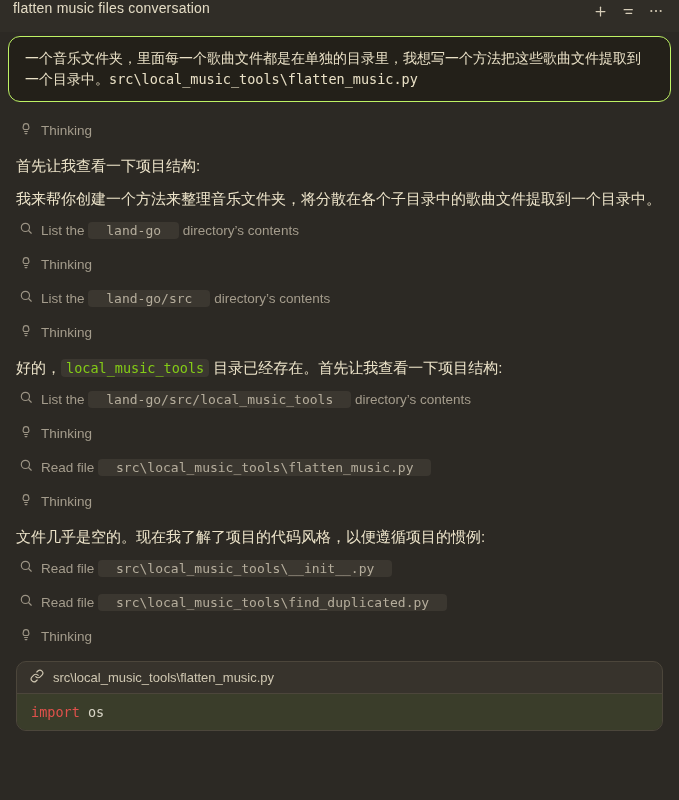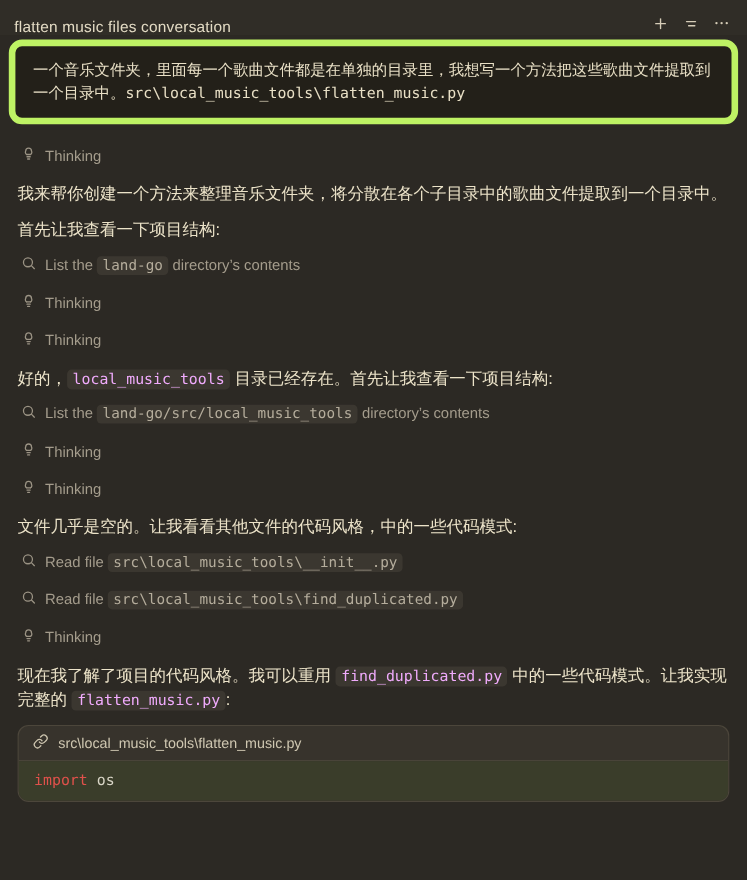--- a/index.html
+++ b/index.html
@@ -7,21 +7,21 @@
   body {
     background: #2c2924;
     font-family: "Liberation Sans", sans-serif;
     color: #e9e0c6;
   }
 
   
   .titlebar {
     height: 32px;
     display: flex;
-    align-items: flex-end;
+    align-items: flex-start;
     justify-content: space-between;
     padding: 0 12px 0 13px;
     background: #302d27;
   }
   .titlebar .title {
     font-size: 14px;
     color: #e3dbc4;
     letter-spacing: 0.2px;
   }
   .tb-icons { display: flex; align-items: center; gap: 6px; }
@@ -32,21 +32,21 @@
     width: 22px; height: 22px;
     display: flex; align-items: center; justify-content: center;
     cursor: pointer;
   }
   .tb-btn svg { display: block; }
 
   
   .user-bubble {
     margin: 4px 8px 0 8px;
     background: #232019;
-    border: 6px solid #bef264;
+    border: 1px solid #bef264;
     border-radius: 12px;
     padding: 11px 16px;
     font-size: 14px;
     line-height: 21px;
     color: #e9e0c6;
   }
   .user-bubble .seg-code {
     font-family: "DejaVu Sans Mono", monospace;
     font-size: 13.5px;
     word-break: break-all;
@@ -63,40 +63,40 @@
     padding-left: 3px;
     font-size: 13.5px;
     color: #a49c8c;
     line-height: 18px;
     cursor: pointer;
   }
   .row svg { flex: 0 0 auto; color: #9b9384; }
   .row .chip {
     background: #3b3730;
     border-radius: 4px;
-    padding: 1px 5px;
+    padding: 1px 18px;
     font-family: "DejaVu Sans Mono", monospace;
     font-size: 13px;
     color: #b5ad9c;
     white-space: nowrap;
   }
 
   .para {
     font-size: 15px;
     line-height: 22px;
     margin-bottom: 11px;
     color: #ece3c9;
   }
   .para .chip {
     background: #3b3730;
     border-radius: 4px;
     padding: 1px 5px;
     font-family: "DejaVu Sans Mono", monospace;
     font-size: 13.5px;
-    color: #f0abfc;
+    color: #84cc16;
   }
 
   
   .code-block {
     margin: 7px 0 0 0;
     border: 1px solid #4c463b;
     border-radius: 10px;
     overflow: hidden;
     background: #37332c;
   }
@@ -161,40 +161,47 @@
   <div id="blocks">
       <div class="row">
         <span><svg width="14" height="14" viewBox="0 0 24 24" fill="none" stroke="currentColor" stroke-width="2" stroke-linecap="round" stroke-linejoin="round">
     <path d="M15 14.5a4 4 0 0 0 1.5-5.5 4.5 4.5 0 0 0-9 0A4 4 0 0 0 9 14.5"></path>
     <path d="M9 14.5h6"></path>
             <path d="M9.5 18h5"></path>
             <path d="M10.5 21.5h3"></path>
   </svg></span>
         <span>Thinking</span>
       </div>
+      <div class="para"><span>首先让我查看一下项目结构:</span></div>
       <div class="para"><span>我来帮你创建一个方法来整理音乐文件夹，将分散在各个子目录中的歌曲文件提取到一个目录中。</span></div>
-      <div class="para"><span>首先让我查看一下项目结构:</span></div>
       <div class="row">
         <span><svg width="14" height="14" viewBox="0 0 24 24" fill="none" stroke="currentColor" stroke-width="2" stroke-linecap="round" stroke-linejoin="round">
     <circle cx="11" cy="11" r="7"></circle>
             <path d="m21 21-4.3-4.3"></path>
   </svg></span>
         <span><span>List the </span><span class="chip">land-go</span><span> directory’s contents</span></span>
       </div>
       <div class="row">
         <span><svg width="14" height="14" viewBox="0 0 24 24" fill="none" stroke="currentColor" stroke-width="2" stroke-linecap="round" stroke-linejoin="round">
     <path d="M15 14.5a4 4 0 0 0 1.5-5.5 4.5 4.5 0 0 0-9 0A4 4 0 0 0 9 14.5"></path>
     <path d="M9 14.5h6"></path>
             <path d="M9.5 18h5"></path>
             <path d="M10.5 21.5h3"></path>
   </svg></span>
         <span>Thinking</span>
       </div>
       <div class="row">
         <span><svg width="14" height="14" viewBox="0 0 24 24" fill="none" stroke="currentColor" stroke-width="2" stroke-linecap="round" stroke-linejoin="round">
+    <circle cx="11" cy="11" r="7"></circle>
+            <path d="m21 21-4.3-4.3"></path>
+  </svg></span>
+        <span><span>List the </span><span class="chip">land-go/src</span><span> directory’s contents</span></span>
+      </div>
+      <div class="row">
+        <span><svg width="14" height="14" viewBox="0 0 24 24" fill="none" stroke="currentColor" stroke-width="2" stroke-linecap="round" stroke-linejoin="round">
     <path d="M15 14.5a4 4 0 0 0 1.5-5.5 4.5 4.5 0 0 0-9 0A4 4 0 0 0 9 14.5"></path>
     <path d="M9 14.5h6"></path>
             <path d="M9.5 18h5"></path>
             <path d="M10.5 21.5h3"></path>
   </svg></span>
         <span>Thinking</span>
       </div>
       <div class="para"><span>好的，</span><span class="chip">local_music_tools</span><span> 目录已经存在。首先让我查看一下项目结构:</span></div>
       <div class="row">
         <span><svg width="14" height="14" viewBox="0 0 24 24" fill="none" stroke="currentColor" stroke-width="2" stroke-linecap="round" stroke-linejoin="round">
@@ -207,28 +214,35 @@
         <span><svg width="14" height="14" viewBox="0 0 24 24" fill="none" stroke="currentColor" stroke-width="2" stroke-linecap="round" stroke-linejoin="round">
     <path d="M15 14.5a4 4 0 0 0 1.5-5.5 4.5 4.5 0 0 0-9 0A4 4 0 0 0 9 14.5"></path>
     <path d="M9 14.5h6"></path>
             <path d="M9.5 18h5"></path>
             <path d="M10.5 21.5h3"></path>
   </svg></span>
         <span>Thinking</span>
       </div>
       <div class="row">
         <span><svg width="14" height="14" viewBox="0 0 24 24" fill="none" stroke="currentColor" stroke-width="2" stroke-linecap="round" stroke-linejoin="round">
-    <path d="M15 14.5a4 4 0 0 0 1.5-5.5 4.5 4.5 0 0 0-9 0A4 4 0 0 0 9 14.5"></path>
-    <path d="M9 14.5h6"></path>
-            <path d="M9.5 18h5"></path>
-            <path d="M10.5 21.5h3"></path>
-  </svg></span>
-        <span>Thinking</span>
-      </div>
-      <div class="para"><span>文件几乎是空的。让我看看其他文件的代码风格，中的一些代码模式:</span></div>
+    <circle cx="11" cy="11" r="7"></circle>
+            <path d="m21 21-4.3-4.3"></path>
+  </svg></span>
+        <span><span>Read file </span><span class="chip">src\local_music_tools\flatten_music.py</span></span>
+      </div>
+      <div class="row">
+        <span><svg width="14" height="14" viewBox="0 0 24 24" fill="none" stroke="currentColor" stroke-width="2" stroke-linecap="round" stroke-linejoin="round">
+    <path d="M15 14.5a4 4 0 0 0 1.5-5.5 4.5 4.5 0 0 0-9 0A4 4 0 0 0 9 14.5"></path>
+    <path d="M9 14.5h6"></path>
+            <path d="M9.5 18h5"></path>
+            <path d="M10.5 21.5h3"></path>
+  </svg></span>
+        <span>Thinking</span>
+      </div>
+      <div class="para"><span>文件几乎是空的。现在我了解了项目的代码风格，以便遵循项目的惯例:</span></div>
       <div class="row">
         <span><svg width="14" height="14" viewBox="0 0 24 24" fill="none" stroke="currentColor" stroke-width="2" stroke-linecap="round" stroke-linejoin="round">
     <circle cx="11" cy="11" r="7"></circle>
             <path d="m21 21-4.3-4.3"></path>
   </svg></span>
         <span><span>Read file </span><span class="chip">src\local_music_tools\__init__.py</span></span>
       </div>
       <div class="row">
         <span><svg width="14" height="14" viewBox="0 0 24 24" fill="none" stroke="currentColor" stroke-width="2" stroke-linecap="round" stroke-linejoin="round">
     <circle cx="11" cy="11" r="7"></circle>
@@ -238,21 +252,20 @@
       </div>
       <div class="row">
         <span><svg width="14" height="14" viewBox="0 0 24 24" fill="none" stroke="currentColor" stroke-width="2" stroke-linecap="round" stroke-linejoin="round">
     <path d="M15 14.5a4 4 0 0 0 1.5-5.5 4.5 4.5 0 0 0-9 0A4 4 0 0 0 9 14.5"></path>
     <path d="M9 14.5h6"></path>
             <path d="M9.5 18h5"></path>
             <path d="M10.5 21.5h3"></path>
   </svg></span>
         <span>Thinking</span>
       </div>
-      <div class="para"><span>现在我了解了项目的代码风格。我可以重用 </span><span class="chip">find_duplicated.py</span><span> 中的一些代码模式。让我实现完整的 </span><span class="chip">flatten_music.py</span><span>:</span></div>
     </div>
 
   <div class="code-block">
     <div class="code-header">
       <span id="code-header-icon"><svg width="14" height="14" viewBox="0 0 24 24" fill="none" stroke="currentColor" stroke-width="2" stroke-linecap="round" stroke-linejoin="round">
     <path d="M10 13a5 5 0 0 0 7.54.54l3-3a5 5 0 0 0-7.07-7.07l-1.72 1.71"></path>
     <path d="M14 11a5 5 0 0 0-7.54-.54l-3 3a5 5 0 0 0 7.07 7.07l1.71-1.71"></path>
   </svg></span>
       <span>src\local_music_tools\flatten_music.py</span>
     </div>

